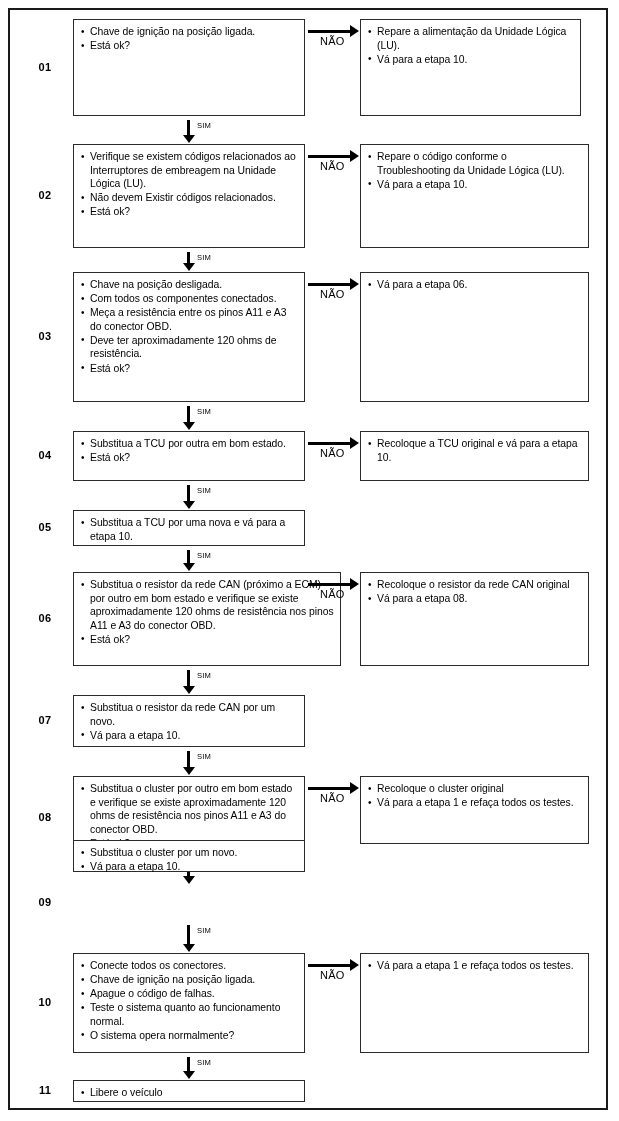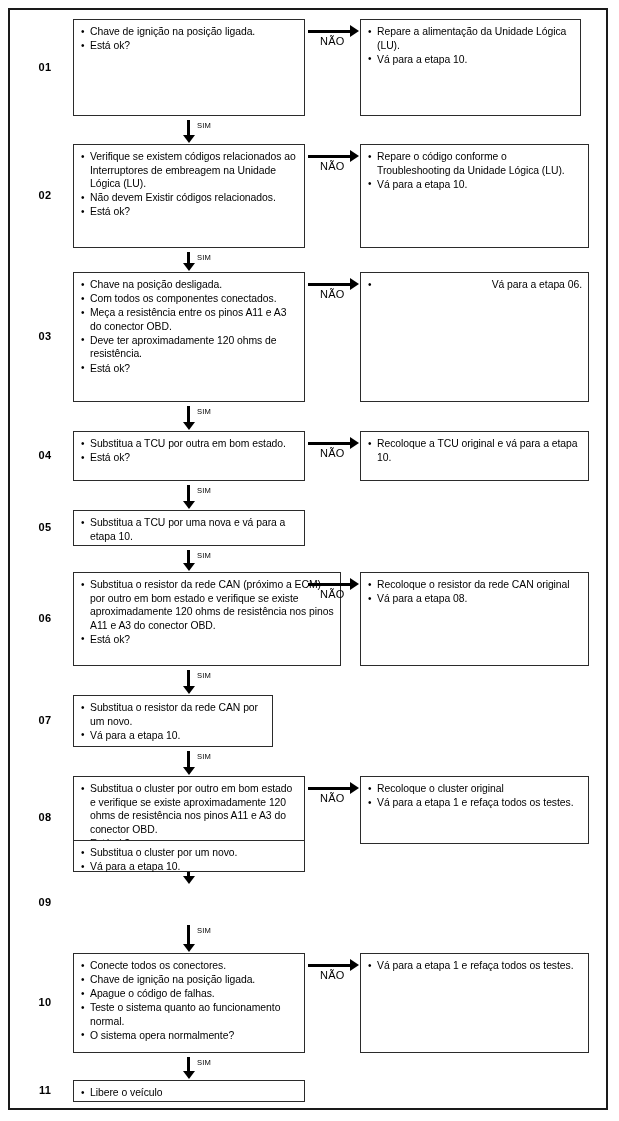--- a/index.html
+++ b/index.html
@@ -177,21 +177,21 @@
       <div class="step-num" style="left: 28px; top: 330px;">03</div>
       <div class="box" style="left: 73px; top: 272px; width: 232px; height: 130px;">
         <ul>
           <li>Chave na posição desligada.</li>
           <li>Com todos os componentes conectados.</li>
           <li>Meça a resistência entre os pinos A11 e A3 do conector OBD.</li>
           <li>Deve ter aproximadamente 120 ohms de resistência.</li>
           <li>Está ok?</li>
         </ul>
       </div>
-      <div class="box" style="left: 360px; top: 272px; width: 229px; height: 130px; text-align: right;">
+      <div class="box" style="left: 360px; top: 272px; width: 229px; height: 130px;">
         <ul>
           <li>Vá para a etapa 06.</li>
         </ul>
       </div>
       <div class="h-arrow" style="left: 308px; top: 277px; width: 51px;">
         <div class="shaft" style="width: 43px;"></div>
         <div class="head" style="left: 42px;"></div>
       </div>
       <div class="h-label" style="left: 320px; top: 288px;">NÃO</div>
       <div class="v-arrow" style="left: 181px; top: 406px; height: 24px;">
@@ -249,21 +249,21 @@
         <div class="shaft" style="width: 43px;"></div>
         <div class="head" style="left: 42px;"></div>
       </div>
       <div class="h-label" style="left: 320px; top: 588px;">NÃO</div>
       <div class="v-arrow" style="left: 181px; top: 670px; height: 24px;">
         <div class="shaft" style="height: 17px;"></div>
         <div class="head" style="top: 16px;"></div>
       </div>
       <div class="v-label" style="left: 197px; top: 671px;">SIM</div>
       <div class="step-num" style="left: 28px; top: 714px;">07</div>
-      <div class="box" style="left: 73px; top: 695px; width: 200px; height: 52px;">
+      <div class="box" style="left: 73px; top: 695px; width: 232px; height: 52px;">
         <ul>
           <li>Substitua o resistor da rede CAN por um novo.</li>
           <li>Vá para a etapa 10.</li>
         </ul>
       </div>
       <div class="v-arrow" style="left: 181px; top: 751px; height: 24px;">
         <div class="shaft" style="height: 17px;"></div>
         <div class="head" style="top: 16px;"></div>
       </div>
       <div class="v-label" style="left: 197px; top: 752px;">SIM</div>

